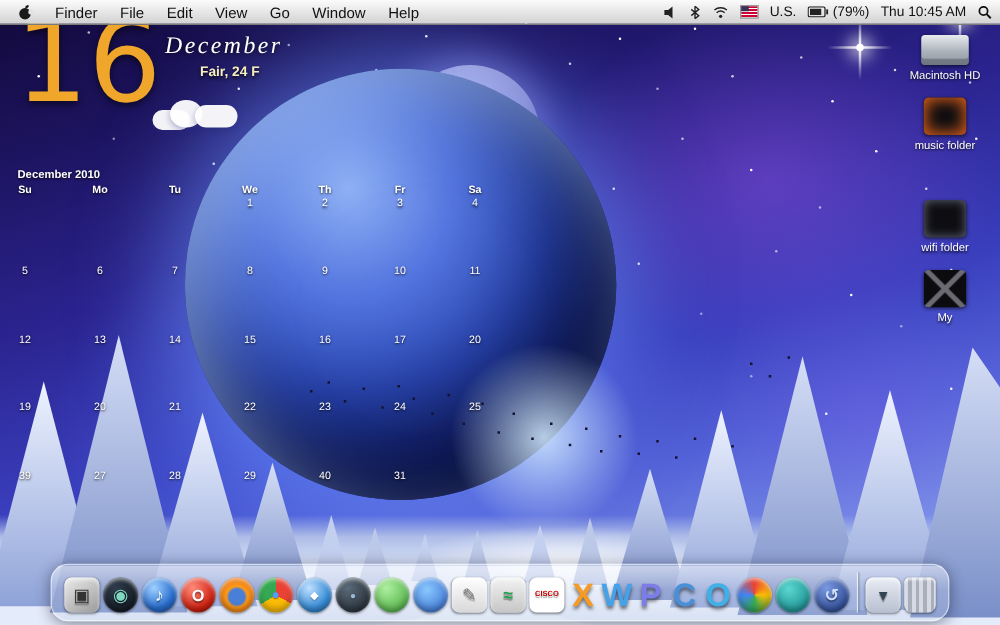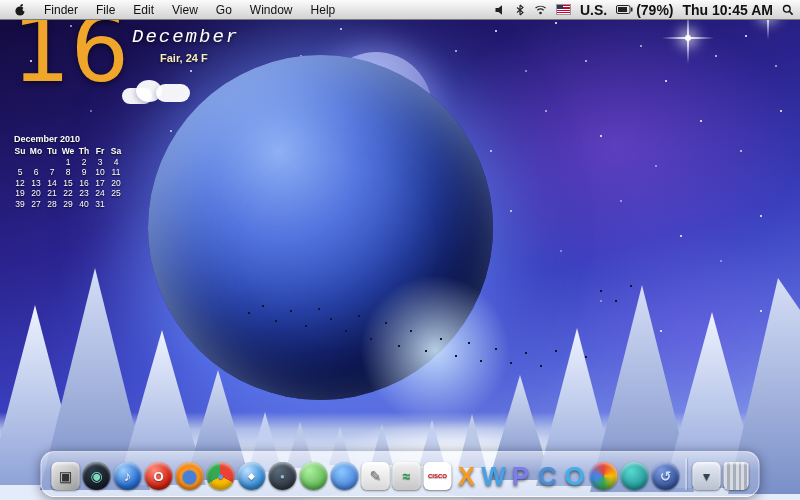--- a/index.html
+++ b/index.html
@@ -67,38 +67,38 @@
   .cloud .c3{left:34px;top:4px;width:34px;height:18px;border-radius:12px;}
 
   
   .menubar{position:absolute;left:0;top:0;right:0;height:20px;z-index:50;
     background:linear-gradient(180deg,#fbfbfb,#d2d2d2);border-bottom:1px solid #7a7a7a;
     display:flex;align-items:center;font-size:12px;color:#111;padding:0 6px;box-sizing:border-box;}
   .apple{display:flex;align-items:center;padding:0 8px;}
   .appname{font-weight:normal;padding:0 9px;}
   .menus{display:flex;}
   .menu-item{padding:0 9px;cursor:default;}
-  .mb-right{margin-left:auto;display:flex;align-items:center;gap:9px;font-size:14px;font-weight:bold;}
+  .mb-right{margin-left:auto;display:flex;align-items:center;gap:9px;font-size:11px;}
   .mb-ico{display:flex;align-items:center;}
   .flag{width:13px;height:9px;position:relative;border:1px solid #999;
     background:repeating-linear-gradient(180deg,#c03 0 1.2px,#fff 1.2px 2.4px);}
   .flag i{position:absolute;left:0;top:0;width:6px;height:4px;background:#335;}
   .batt-wrap{display:flex;align-items:center;gap:3px;}
 
   
   .w-date{position:absolute;left:12px;top:4px;font-size:92px;line-height:1;color:#f0a62a;
     font-family:"DejaVu Sans",sans-serif;text-shadow:0 2px 6px rgba(0,0,0,.55);z-index:20;}
-  .w-month{position:absolute;left:132px;top:26px;color:#fff;font-family:Liberation Mono, monospace;
+  .w-month{position:absolute;left:132px;top:26px;color:#fff;font-family:Liberation Serif, serif;
     font-style:italic;font-size:19px;letter-spacing:2px;text-shadow:0 1px 4px rgba(0,0,0,.7);z-index:20;}
   .w-weather{position:absolute;left:140px;top:52px;color:#f6edbe;font-size:11px;font-weight:bold;
     text-shadow:0 1px 3px rgba(0,0,0,.8);z-index:20;margin-left:20px;}
   .w-cal{position:absolute;left:12px;top:134px;width:118px;color:#fff;z-index:20;
     text-shadow:0 1px 2px rgba(0,0,0,.85);}
   .w-cal-title{font-size:9px;font-weight:bold;margin-bottom:2px;padding-left:2px;}
-  .cal-grid{display:grid;grid-template-columns:repeat(7,16px);}
+  .cal-grid{display:grid;grid-template-columns:repeat(7,16px);gap:44px;}
   .cal-cell{font-size:8.5px;line-height:10.5px;text-align:center;}
   .cal-hdr{font-weight:bold;}
 
   
   .dicons{position:absolute;right:6px;top:28px;width:76px;display:flex;flex-direction:column;
     align-items:center;z-index:20;}
   .dicon{display:flex;flex-direction:column;align-items:center;margin-bottom:13px;cursor:default;}
   .dicon:nth-child(3){margin-top:26px;}
   .dicon-label{margin-top:3px;font-size:9px;color:#fff;text-shadow:0 1px 2px rgba(0,0,0,.9);text-align:center;}
   .dicon-img{border-radius:4px;}
@@ -301,20 +301,38 @@
         <span class="cal-cell">39</span>
         <span class="cal-cell">27</span>
         <span class="cal-cell">28</span>
         <span class="cal-cell">29</span>
         <span class="cal-cell">40</span>
         <span class="cal-cell">31</span>
         <span class="cal-cell"></span>
       </div>
   </div>
 
+  <div class="dicons">
+      <div class="dicon">
+        <div class="dicon-img drive"></div>
+        <div class="dicon-label">Macintosh HD</div>
+      </div>
+      <div class="dicon">
+        <div class="dicon-img black-orange"></div>
+        <div class="dicon-label">music folder</div>
+      </div>
+      <div class="dicon">
+        <div class="dicon-img black"></div>
+        <div class="dicon-label">wifi folder</div>
+      </div>
+      <div class="dicon">
+        <div class="dicon-img black-x"></div>
+        <div class="dicon-label">My</div>
+      </div>
+    </div>
 
   <div class="dock">
       <div class="dock-item shape-rsq" style="background: linear-gradient(145deg, rgb(236, 236, 236), rgb(154, 154, 154)); color: rgb(51, 51, 51);">▣</div>
       <div class="dock-item shape-circ" style="background: radial-gradient(circle at 35% 30%, rgb(46, 59, 74), rgb(12, 16, 24)); color: rgb(127, 216, 192);">◉</div>
       <div class="dock-item shape-circ" style="background: radial-gradient(circle at 35% 30%, rgb(159, 208, 255), rgb(42, 111, 208) 60%, rgb(26, 79, 160)); color: rgb(255, 255, 255);">♪</div>
       <div class="dock-item shape-circ" style="background: radial-gradient(circle at 35% 30%, rgb(255, 138, 122), rgb(208, 32, 16) 65%, rgb(138, 10, 0)); color: rgb(255, 255, 255); font-size: 13px;">O</div>
       <div class="dock-item shape-circ" style="background: radial-gradient(circle at 50% 55%, rgb(74, 127, 216) 0px, rgb(74, 127, 216) 30%, rgb(255, 154, 26) 40%, rgb(216, 95, 10) 90%);"></div>
       <div class="dock-item shape-circ" style="background: conic-gradient(rgb(234, 67, 53) 0deg, rgb(234, 67, 53) 33%, rgb(251, 188, 5) 33%, rgb(251, 188, 5) 66%, rgb(52, 168, 83) 66%, rgb(52, 168, 83) 100%); color: rgb(91, 155, 248); font-size: 11px;">●</div>
       <div class="dock-item shape-circ" style="background: radial-gradient(circle at 35% 30%, rgb(191, 224, 255), rgb(58, 143, 216) 60%, rgb(26, 95, 168)); color: rgb(255, 255, 255); font-size: 9px;">◆</div>
       <div class="dock-item shape-circ" style="background: radial-gradient(circle at 35% 30%, rgb(90, 106, 120), rgb(26, 32, 40)); color: rgb(154, 184, 216); font-size: 8px;">●</div>

